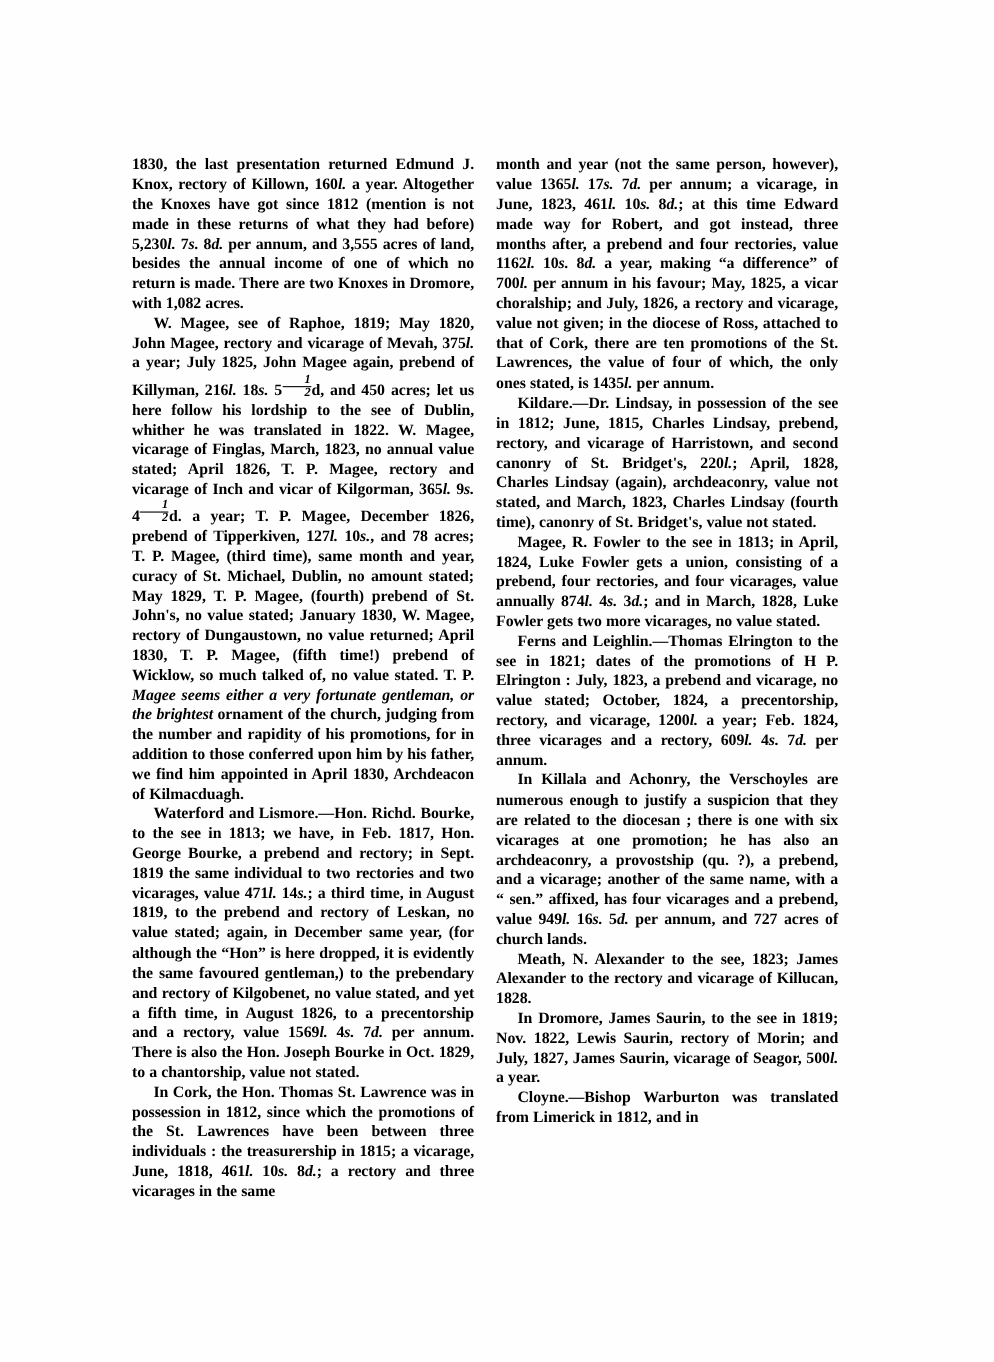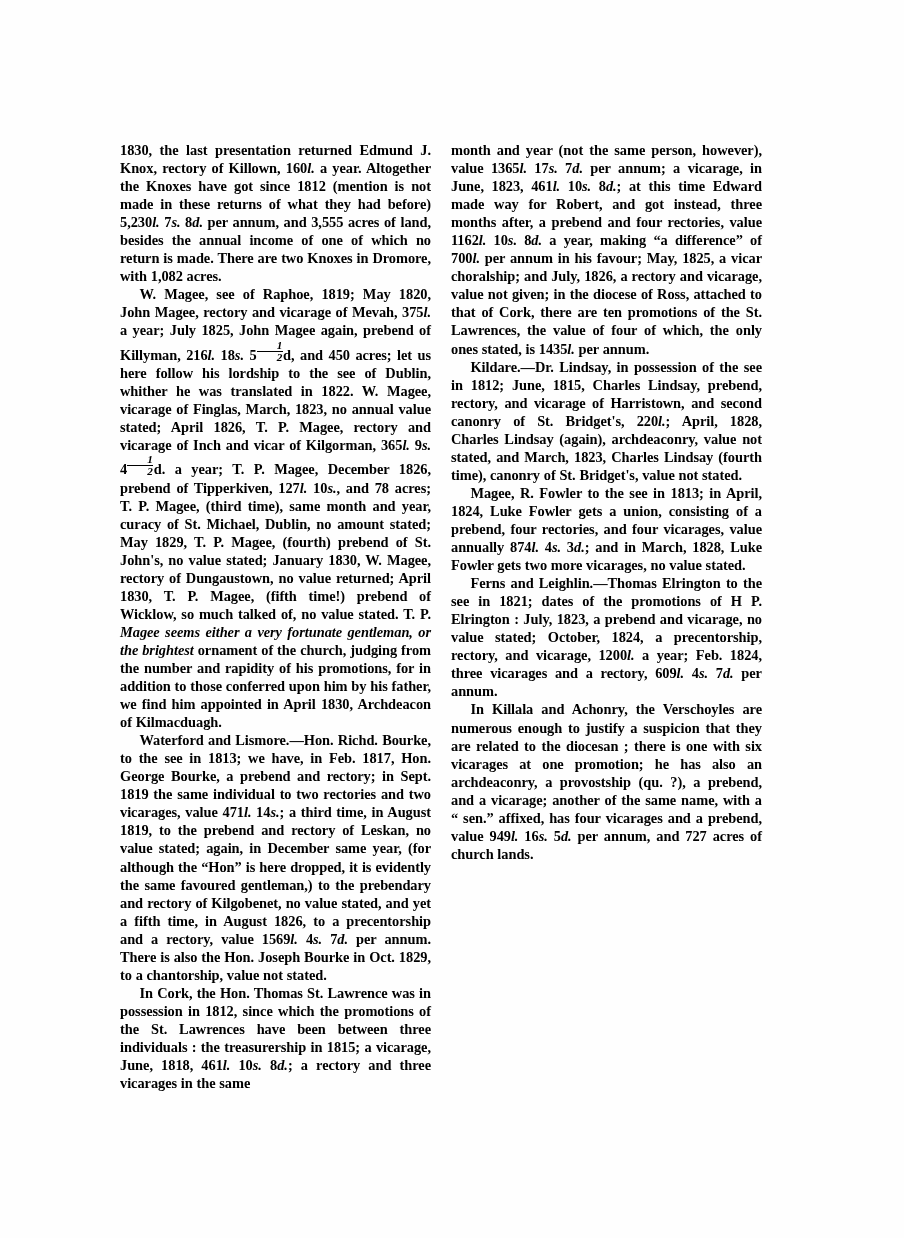--- a/index.html
+++ b/index.html
@@ -123,16 +123,19 @@
         <p class="indent">W. Magee, see of Raphoe, 1819; May 1820, John Magee, rectory and vicarage of Mevah, 375<span class="lb">l.</span> a year; July 1825, John Magee again, prebend of Killyman, 216<span class="lb">l.</span> 18<span class="lb">s.</span> 5<span class="frac"><span class="n">1</span><span class="d">2</span></span>d, and 450 acres; let us here follow his lordship to the see of Dublin, whither he was translated in 1822.  W. Magee, vicarage of Finglas, March, 1823, no annual value stated; April 1826, T. P. Magee, rectory and vicarage of Inch and vicar of Kilgorman, 365<span class="lb">l.</span> 9<span class="lb">s.</span> 4<span class="frac"><span class="n">1</span><span class="d">2</span></span>d. a year; T. P. Magee, December 1826, prebend of Tipperkiven, 127<span class="lb">l.</span> 10<span class="lb">s.</span>, and 78 acres; T. P. Magee, (third time), same month and year, curacy of St. Michael, Dublin, no amount stated; May 1829, T. P. Magee, (fourth) prebend of St. John's, no value stated; January 1830, W. Magee, rectory of Dungaustown, no value returned; April 1830, T. P. Magee, (fifth time!) prebend of Wicklow, so much talked of, no value stated.  T. P. <span class="ital">Magee seems either a very fortunate gentleman, or the brightest</span> ornament of the church, judging from the number and rapidity of his promotions, for in addition to those conferred upon him by his father, we find him appointed in April 1830, Archdeacon of Kilmacduagh.</p>
         <p class="indent"><span class="hd">Waterford and Lismore.</span>—Hon. Richd. Bourke, to the see in 1813; we have, in Feb. 1817, Hon. George Bourke, a prebend and rectory; in Sept. 1819 the same individual to two rectories and two vicarages, value 471<span class="lb">l.</span> 14<span class="lb">s.</span>; a third time, in August 1819, to the prebend and rectory of Leskan, no value stated; again, in December same year, (for although the “Hon” is here dropped, it is evidently the same favoured gentleman,) to the prebendary and rectory of Kilgobenet, no value stated, and yet a fifth time, in August 1826, to a precentorship and a rectory, value 1569<span class="lb">l.</span> 4<span class="lb">s.</span> 7<span class="lb">d.</span> per annum.  There is also the Hon. Joseph Bourke in Oct. 1829, to a chantorship, value not stated.</p>
         <p class="indent">In Cork, the Hon. Thomas St. Lawrence was in possession in 1812, since which the promotions of the St. Lawrences have been between three individuals : the treasurership in 1815; a vicarage, June, 1818, 461<span class="lb">l.</span> 10<span class="lb">s.</span> 8<span class="lb">d.</span>; a rectory and three vicarages in the same</p>
       </div>
     <div class="col col-right" id="col-right">
         <p>month and year (not the same person, however), value 1365<span class="lb">l.</span> 17<span class="lb">s.</span> 7<span class="lb">d.</span> per annum; a vicarage, in June, 1823, 461<span class="lb">l.</span> 10<span class="lb">s.</span> 8<span class="lb">d.</span>; at this time Edward made way for Robert, and got instead, three months after, a prebend and four rectories, value 1162<span class="lb">l.</span> 10<span class="lb">s.</span> 8<span class="lb">d.</span> a year, making “a difference” of 700<span class="lb">l.</span> per annum in his favour; May, 1825, a vicar choralship; and July, 1826, a rectory and vicarage, value not given; in the diocese of Ross, attached to that of Cork, there are ten promotions of the St. Lawrences, the value of four of which, the only ones stated, is 1435<span class="lb">l.</span> per annum.</p>
         <p class="indent"><span class="hd">Kildare.</span>—Dr. Lindsay, in possession of the see in 1812; June, 1815, Charles Lindsay, prebend, rectory, and vicarage of Harristown, and second canonry of St. Bridget's, 220<span class="lb">l.</span>; April, 1828, Charles Lindsay (again), archdeaconry, value not stated, and March, 1823, Charles Lindsay (fourth time), canonry of St. Bridget's, value not stated.</p>
         <p class="indent"><span class="hd">Magee,</span> R. Fowler to the see in 1813; in April, 1824, Luke Fowler gets a union, consisting of a prebend, four rectories, and four vicarages, value annually 874<span class="lb">l.</span> 4<span class="lb">s.</span> 3<span class="lb">d.</span>; and in March, 1828, Luke Fowler gets two more vicarages, no value stated.</p>
         <p class="indent"><span class="hd">Ferns and Leighlin.</span>—Thomas Elrington to the see in 1821; dates of the promotions of H P. Elrington : July, 1823, a prebend and vicarage, no value stated; October, 1824, a precentorship, rectory, and vicarage, 1200<span class="lb">l.</span> a year; Feb. 1824, three vicarages and a rectory, 609<span class="lb">l.</span> 4<span class="lb">s.</span> 7<span class="lb">d.</span> per annum.</p>
         <p class="indent">In Killala and Achonry, the Verschoyles are numerous enough to justify a suspicion that they are related to the diocesan ; there is one with six vicarages at one promotion; he has also an archdeaconry, a provostship (qu. ?), a prebend, and a vicarage; another of the same name, with a “ sen.” affixed, has four vicarages and a prebend, value 949<span class="lb">l.</span> 16<span class="lb">s.</span> 5<span class="lb">d.</span> per annum, and 727 acres of church lands.</p>
+        <p class="indent"><span class="hd">Meath,</span> N. Alexander to the see, 1823; James Alexander to the rectory and vicarage of Killucan, 1828.</p>
+        <p class="indent">In Dromore, James Saurin, to the see in 1819; Nov. 1822, Lewis Saurin, rectory of Morin; and July, 1827, James Saurin, vicarage of Seagor, 500<span class="lb">l.</span> a year.</p>
+        <p class="indent"><span class="hd">Cloyne.</span>—Bishop Warburton was translated from Limerick in 1812, and in</p>
       </div>
   </div>
 
 </div>
 
 </body></html>

